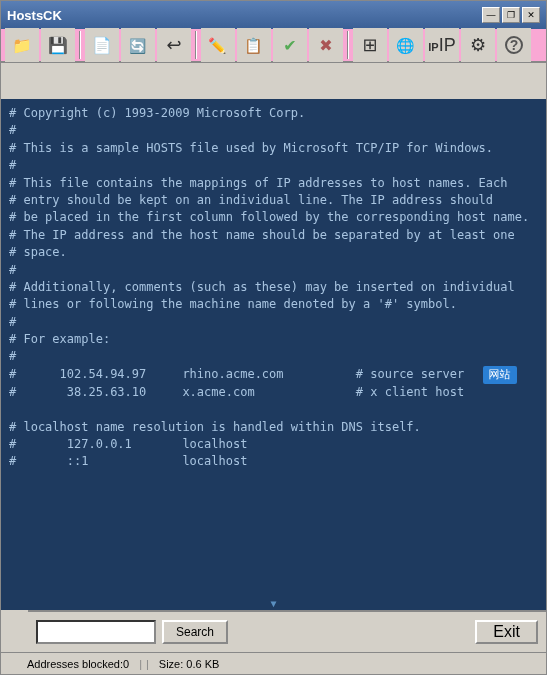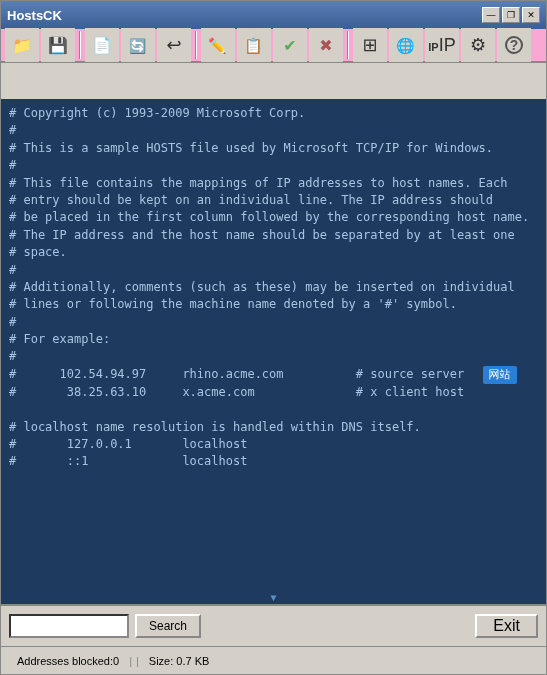--- a/index.html
+++ b/index.html
@@ -123,20 +123,21 @@
     
     .searchbar {
       height: 42px;
       background: #d4d0c8;
       border-top: 2px solid #888;
       display: flex;
       align-items: center;
       padding: 4px 8px;
       gap: 6px;
       flex-shrink: 0;
+      margin-left: 27px;
     }
     .search-input {
       width: 120px;
       height: 24px;
       border: 2px inset #888;
       background: white;
       padding: 2px 4px;
       font-size: 12px;
     }
     .search-btn {
@@ -158,26 +159,26 @@
       border: 2px solid #888;
       border-top-color: #fff;
       border-left-color: #fff;
       cursor: pointer;
       font-size: 16px;
       font-family: Arial, sans-serif;
     }
 
     
     .statusbar {
-      height: 28px;
+      height: 22px;
       background: #d4d0c8;
       border-top: 1px solid #888;
       display: flex;
       align-items: center;
-      padding: 0 8px;
+      padding: 0 18px;
       font-family: Arial, sans-serif;
       font-size: 11px;
       gap: 0;
       flex-shrink: 0;
     }
     .status-segment {
       padding: 0 8px;
       color: #000;
     }
     .status-separator {
@@ -313,16 +314,16 @@
     <div class="search-spacer"></div>
     <button class="exit-btn">Exit</button>
   </div>
 
   <div class="statusbar">
     <span class="status-segment">
       <span>Addresses blocked:</span><span>0</span>
     </span>
     <span class="status-separator">|</span>
     <span class="status-separator">|</span>
-    <span class="status-segment">Size: 0.7 KB</span>
+    <span class="status-segment">Size: 0.6 KB</span>
   </div>
 
 </div>
 
 </body></html>

